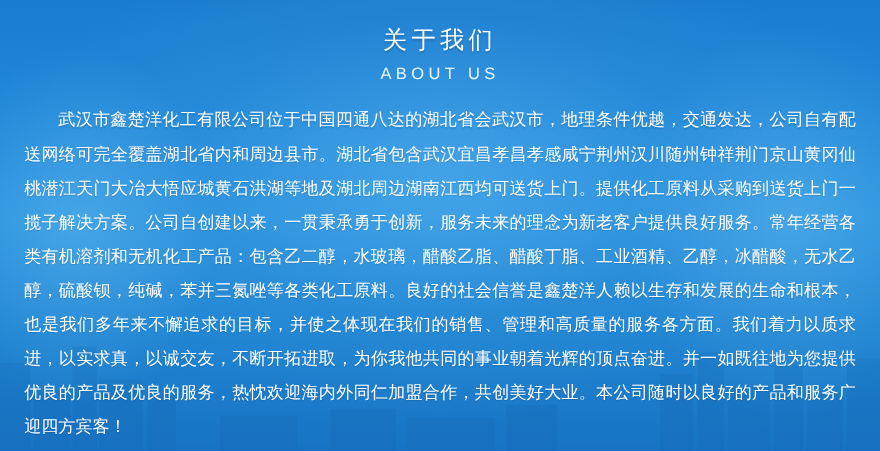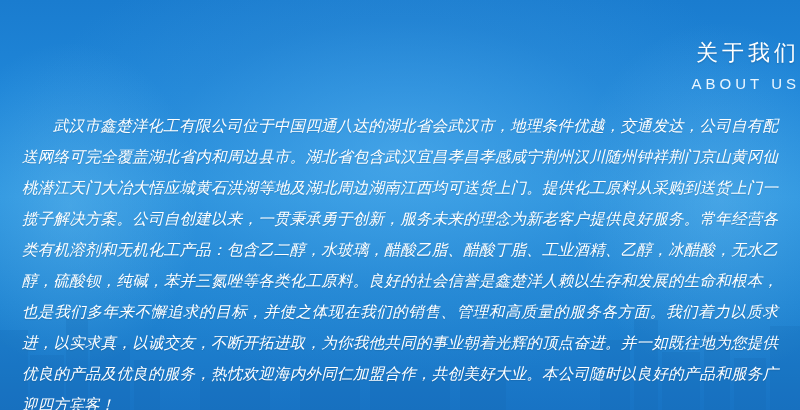--- a/index.html
+++ b/index.html
@@ -45,22 +45,22 @@
     position: absolute;
     right: -70px;
     top: 20px;
     width: 300px;
     height: 360px;
     background: radial-gradient(ellipse at center, rgba(130,205,248,0.30) 0%, rgba(130,205,248,0) 70%);
     pointer-events: none;
   }
   .header {
     position: relative;
-    text-align: right;
-    padding-top: 38px;
+    text-align: center;
+    padding-top: 22px;
   }
   .title-cn {
     color: #ffffff;
     font-size: 22px;
     letter-spacing: 4px;
     font-weight: normal;
     margin: 0;
     line-height: 30px;
     text-shadow: 0 1px 2px rgba(0,0,0,0.18);
   }
@@ -75,21 +75,20 @@
   .body-text {
     position: relative;
     margin: 16px 22px 0 22px;
     color: #ffffff;
     font-size: 15.5px;
     line-height: 31px;
     text-align: justify;
     text-justify: inter-ideograph;
     text-indent: 2em;
     text-shadow: 0 1px 1px rgba(0,0,0,0.12);
-    font-style: italic;
   }
 </style>
 </head>
 <body>
 
 <div class="page">
 
   <div class="glow-left"></div>
   <div class="glow-right"></div>
 

